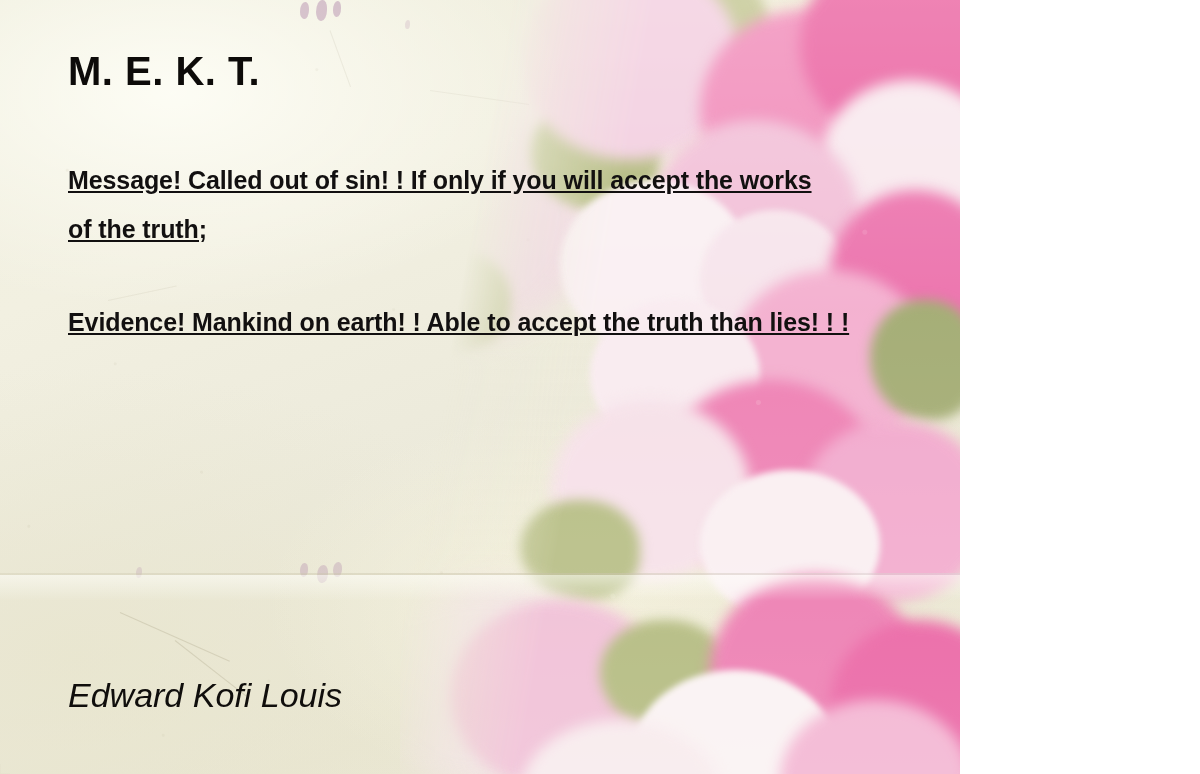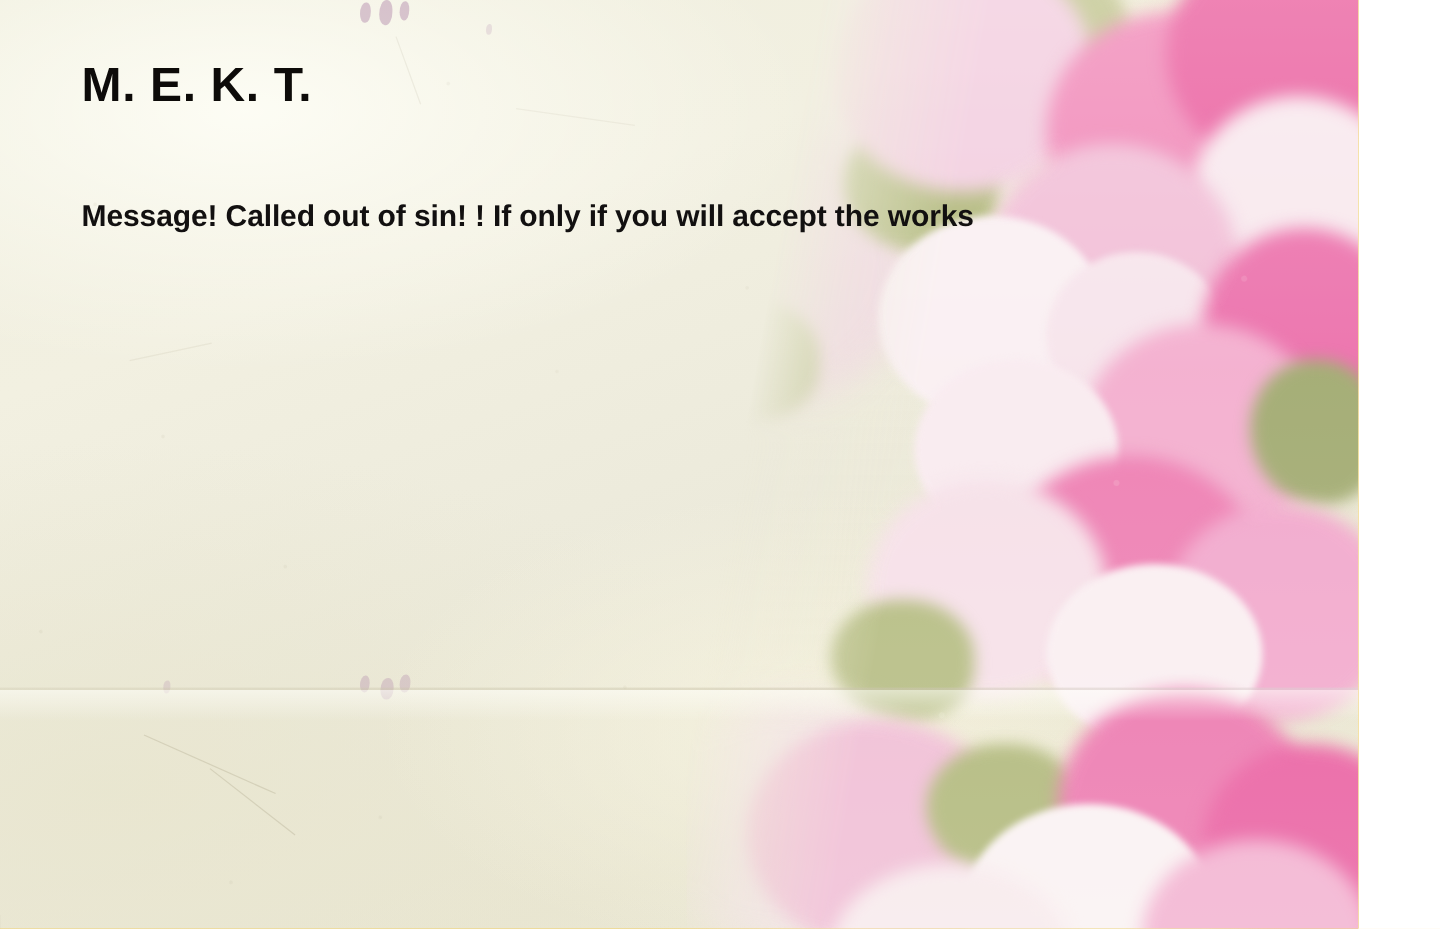--- a/index.html
+++ b/index.html
@@ -6,24 +6,24 @@
     margin: 0;
     padding: 0;
     background: #ffffff;
   }
   body {
     font-family: "Liberation Sans", sans-serif;
   }
 
   .poem-card {
     position: relative;
-    width: 1132px;
+    width: 960px;
     height: 774px;
     overflow: hidden;
-    background: #eab308;
+    background: #f97316;
   }
 
   
   .parchment {
     position: absolute;
     inset: 0;
     background:
       radial-gradient(ellipse 60% 40% at 18% 12%, rgba(255,255,248,0.85), rgba(255,255,248,0) 70%),
       radial-gradient(ellipse 45% 35% at 60% 78%, rgba(247,244,225,0.8), rgba(247,244,225,0) 72%),
       radial-gradient(ellipse 70% 50% at 8% 85%, rgba(232,229,205,0.75), rgba(232,229,205,0) 75%),
@@ -154,20 +154,21 @@
     margin: 0 0 44px 0;
   }
   .stanza:last-child { margin-bottom: 0; }
   .poem-line {
     font-size: 25px;
     font-weight: 700;
     line-height: 49px;
     color: #121010;
     white-space: nowrap;
     letter-spacing: -0.1px;
+    text-decoration: underline;
   }
   .poem-author {
     position: absolute;
     left: 68px;
     top: 676px;
     font-size: 34px;
     font-style: italic;
     font-weight: 400;
     color: #100e0c;
     white-space: nowrap;
@@ -240,21 +241,26 @@
 
   <div class="seam"></div>
   <div class="seam-shade"></div>
 
   <div class="poem-title">M. E. K. T.</div>
 
   <div class="poem-body">
 
     <div class="stanza">
       <div class="poem-line">Message! Called out of sin! ! If only if you will accept the works</div>
+      <div class="poem-line">of the truth;</div>
     </div>
 
+    <div class="stanza">
+      <div class="poem-line">Evidence! Mankind on earth! ! Able to accept the truth than lies! ! !</div>
+    </div>
 
 
 
   </div>
 
+  <div class="poem-author">Edward Kofi Louis</div>
 
 </div>
 
 </body></html>

